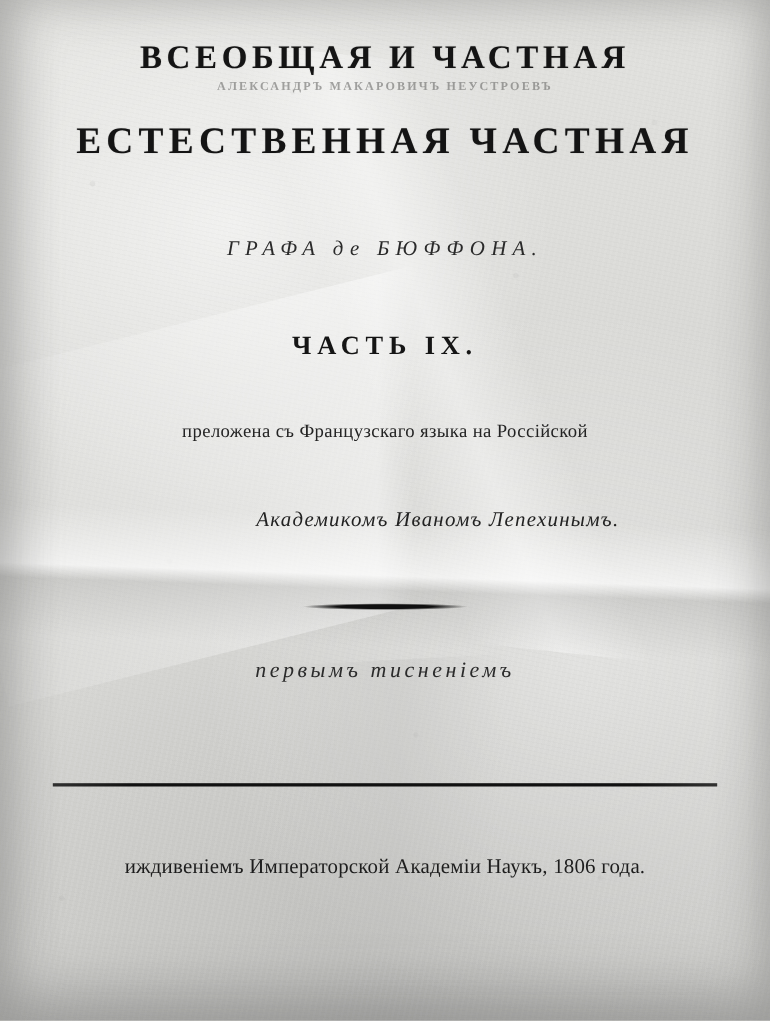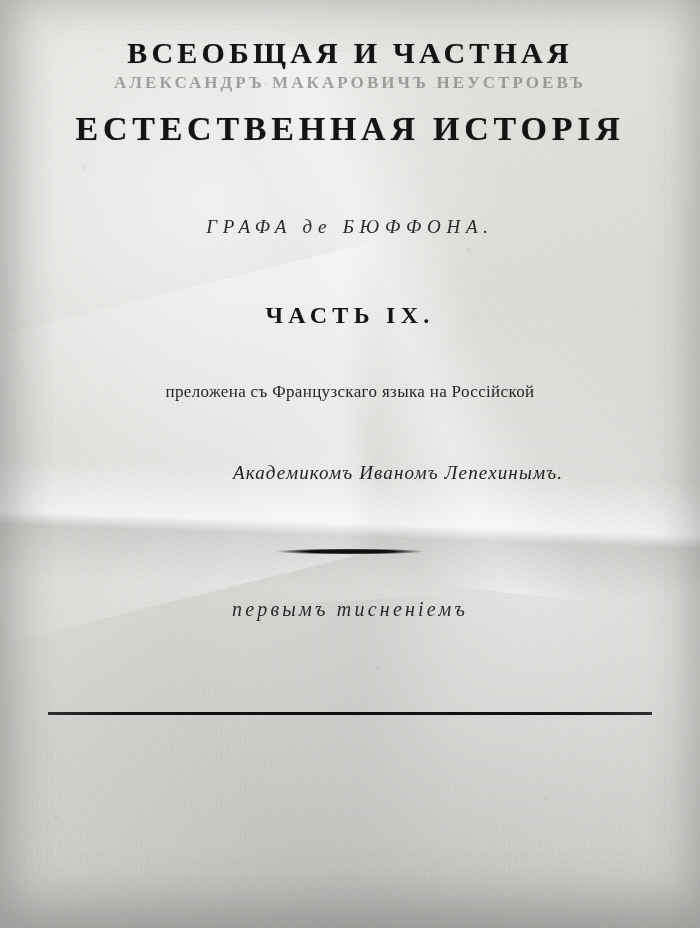--- a/index.html
+++ b/index.html
@@ -101,21 +101,21 @@
     color: #141414;
     text-shadow: 0 0 1px rgba(60,60,60,0.35);
   }
   #title-line-1 { top: 36px;  font-size: 30px; }
   #title-line-2 { top: 110px; font-size: 34px; }
 
   #ghost-text {
     position: absolute;
     left: 0; top: 72px;
     width: 700px;
-    font-size: 17px;
+    font-size: 11px;
     letter-spacing: 0.18em;
     color: rgba(95,95,93,0.55);
     line-height: 1.35;
     font-weight: 600;
   }
 
   #author-line {
     position: absolute;
     left: 0; top: 216px;
     width: 700px;
@@ -209,34 +209,35 @@
   <div class="crease crease-2"></div>
   <div class="crease crease-4"></div>
 
   <div class="content">
 
     <div class="line-title" id="title-line-1">ВСЕОБЩАЯ И ЧАСТНАЯ</div>
 
     <div id="ghost-text">АЛЕКСАНДРЪ МАКАРОВИЧЪ
 НЕУСТРОЕВЪ</div>
 
-    <div class="line-title" id="title-line-2">ЕСТЕСТВЕННАЯ ИСТОРІЯ</div>
+    <div class="line-title" id="title-line-2">ЕСТЕСТВЕННАЯ ЧАСТНАЯ</div>
 
     <div id="part-line">ЧАСТЬ IX.</div>
 
     <div id="author-line">ГРАФА де БЮФФОНА.</div>
 
     <div id="translated-line">преложена съ Французскаго языка на Россійской</div>
 
     <div id="translator-line">Академикомъ Иваномъ Лепехинымъ.</div>
 
     <div id="ornament-rule"></div>
 
     <div id="edition-line">первымъ тисненіемъ</div>
 
     <div id="divider-rule"></div>
 
 
+    <div id="imprint-line">иждивеніемъ Императорской Академіи Наукъ, 1806 года.</div>
 
   </div>
 
   <div class="edge-shadow"></div>
 </div>
 
 </body></html>

